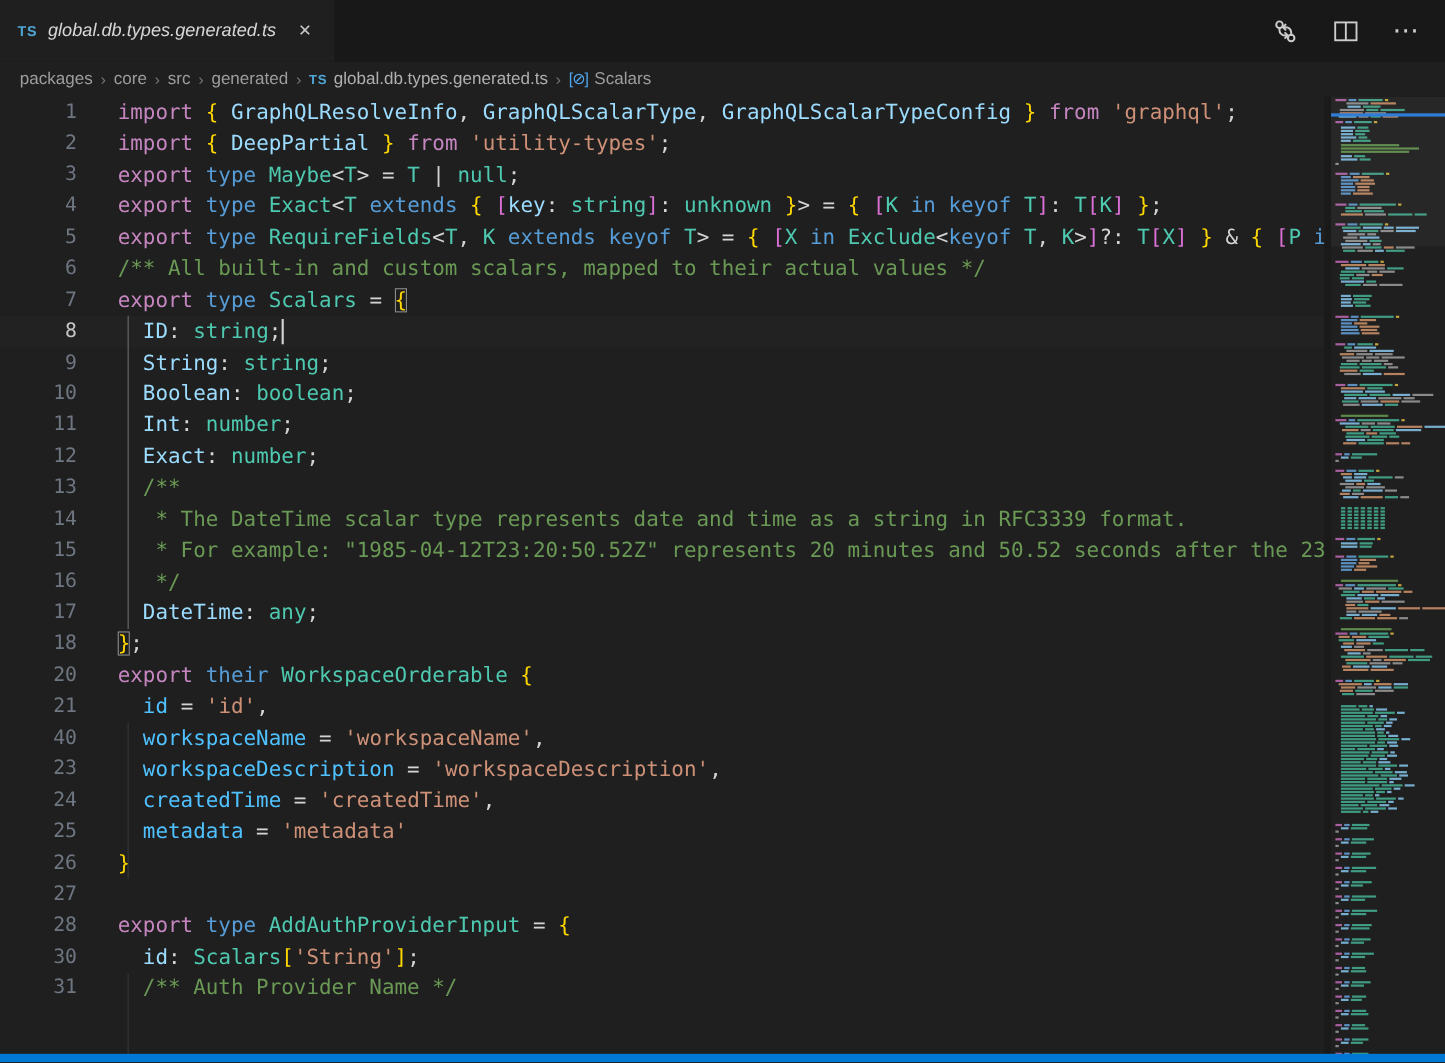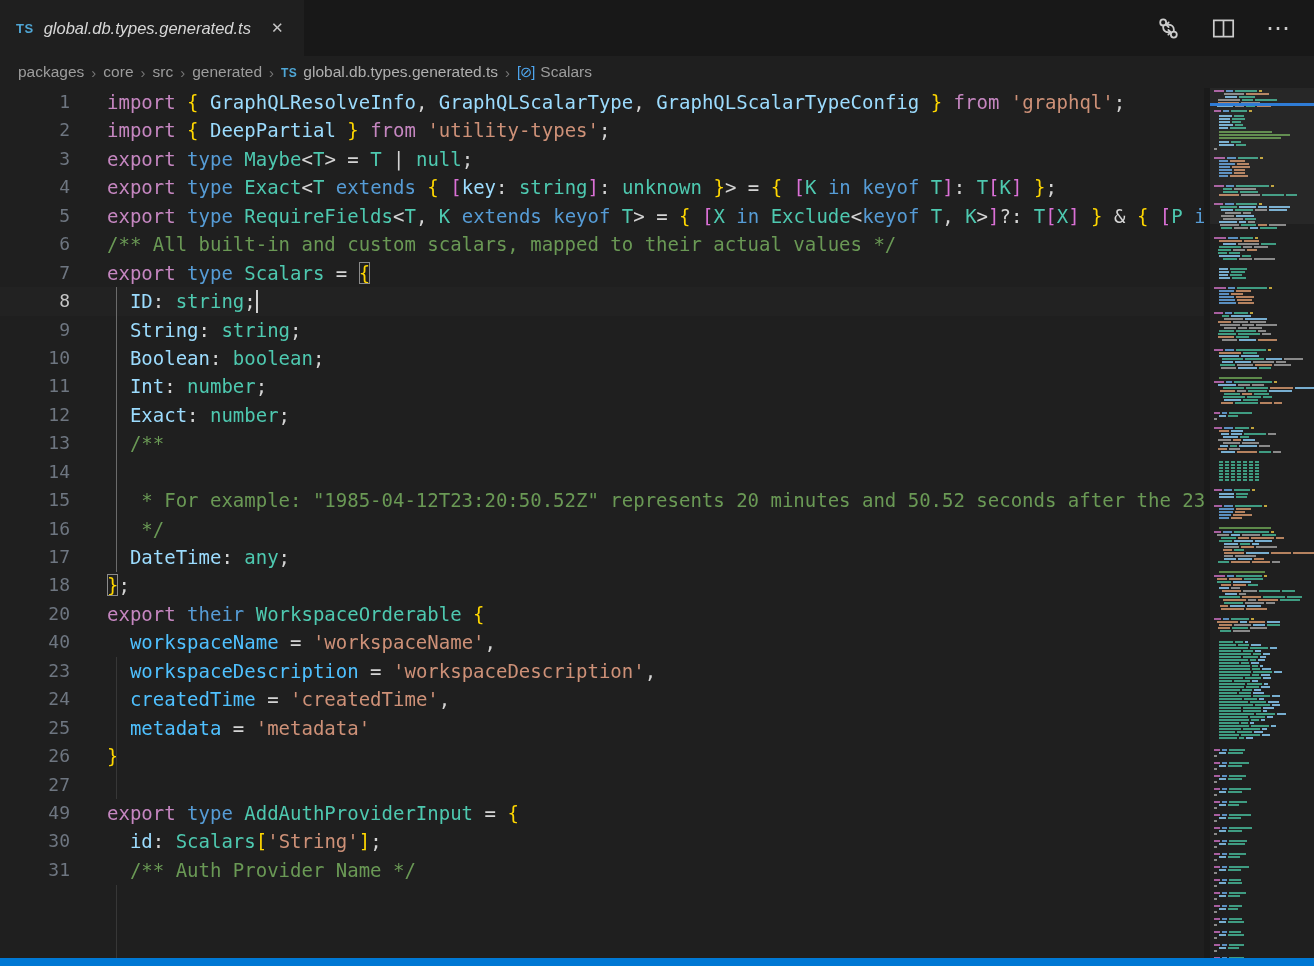--- a/index.html
+++ b/index.html
@@ -105,33 +105,34 @@
         <div class="line"><div class="gutter">4</div><div class="codetext"><span style="color: rgb(197, 134, 192);">export</span><span style="color: rgb(86, 156, 214);"> type</span><span style="color: rgb(78, 201, 176);"> Exact</span><span style="color: rgb(212, 212, 212);">&lt;</span><span style="color: rgb(78, 201, 176);">T</span><span style="color: rgb(86, 156, 214);"> extends </span><span style="color: rgb(255, 215, 0);">{</span><span style="color: rgb(212, 212, 212);"> </span><span style="color: rgb(218, 112, 214);">[</span><span style="color: rgb(156, 220, 254);">key</span><span style="color: rgb(212, 212, 212);">: </span><span style="color: rgb(78, 201, 176);">string</span><span style="color: rgb(218, 112, 214);">]</span><span style="color: rgb(212, 212, 212);">: </span><span style="color: rgb(78, 201, 176);">unknown</span><span style="color: rgb(212, 212, 212);"> </span><span style="color: rgb(255, 215, 0);">}</span><span style="color: rgb(212, 212, 212);">&gt; = </span><span style="color: rgb(255, 215, 0);">{</span><span style="color: rgb(212, 212, 212);"> </span><span style="color: rgb(218, 112, 214);">[</span><span style="color: rgb(78, 201, 176);">K</span><span style="color: rgb(86, 156, 214);"> in keyof</span><span style="color: rgb(78, 201, 176);"> T</span><span style="color: rgb(218, 112, 214);">]</span><span style="color: rgb(212, 212, 212);">: </span><span style="color: rgb(78, 201, 176);">T</span><span style="color: rgb(218, 112, 214);">[</span><span style="color: rgb(78, 201, 176);">K</span><span style="color: rgb(218, 112, 214);">]</span><span style="color: rgb(212, 212, 212);"> </span><span style="color: rgb(255, 215, 0);">}</span><span style="color: rgb(212, 212, 212);">;</span></div></div>
         <div class="line"><div class="gutter">5</div><div class="codetext"><span style="color: rgb(197, 134, 192);">export</span><span style="color: rgb(86, 156, 214);"> type</span><span style="color: rgb(78, 201, 176);"> RequireFields</span><span style="color: rgb(212, 212, 212);">&lt;</span><span style="color: rgb(78, 201, 176);">T</span><span style="color: rgb(212, 212, 212);">, </span><span style="color: rgb(78, 201, 176);">K</span><span style="color: rgb(86, 156, 214);"> extends keyof</span><span style="color: rgb(78, 201, 176);"> T</span><span style="color: rgb(212, 212, 212);">&gt; = </span><span style="color: rgb(255, 215, 0);">{</span><span style="color: rgb(212, 212, 212);"> </span><span style="color: rgb(218, 112, 214);">[</span><span style="color: rgb(78, 201, 176);">X</span><span style="color: rgb(86, 156, 214);"> in</span><span style="color: rgb(78, 201, 176);"> Exclude</span><span style="color: rgb(212, 212, 212);">&lt;</span><span style="color: rgb(86, 156, 214);">keyof</span><span style="color: rgb(78, 201, 176);"> T</span><span style="color: rgb(212, 212, 212);">, </span><span style="color: rgb(78, 201, 176);">K</span><span style="color: rgb(212, 212, 212);">&gt;</span><span style="color: rgb(218, 112, 214);">]</span><span style="color: rgb(212, 212, 212);">?: </span><span style="color: rgb(78, 201, 176);">T</span><span style="color: rgb(218, 112, 214);">[</span><span style="color: rgb(78, 201, 176);">X</span><span style="color: rgb(218, 112, 214);">]</span><span style="color: rgb(212, 212, 212);"> </span><span style="color: rgb(255, 215, 0);">}</span><span style="color: rgb(212, 212, 212);"> &amp; </span><span style="color: rgb(255, 215, 0);">{</span><span style="color: rgb(212, 212, 212);"> </span><span style="color: rgb(218, 112, 214);">[</span><span style="color: rgb(78, 201, 176);">P</span><span style="color: rgb(86, 156, 214);"> in</span></div></div>
         <div class="line"><div class="gutter">6</div><div class="codetext"><span style="color: rgb(106, 153, 85);">/** All built-in and custom scalars, mapped to their actual values */</span></div></div>
         <div class="line"><div class="gutter">7</div><div class="codetext"><span style="color: rgb(197, 134, 192);">export</span><span style="color: rgb(86, 156, 214);"> type</span><span style="color: rgb(78, 201, 176);"> Scalars</span><span style="color: rgb(212, 212, 212);"> = </span><span class="boxed" style="color: rgb(255, 215, 0);">{</span></div></div>
         <div class="line active"><div class="gutter">8</div><div class="codetext"><span style="color: rgb(156, 220, 254);">  ID</span><span style="color: rgb(212, 212, 212);">: </span><span style="color: rgb(78, 201, 176);">string</span><span style="color: rgb(212, 212, 212);">;</span></div></div>
         <div class="line"><div class="gutter">9</div><div class="codetext"><span style="color: rgb(156, 220, 254);">  String</span><span style="color: rgb(212, 212, 212);">: </span><span style="color: rgb(78, 201, 176);">string</span><span style="color: rgb(212, 212, 212);">;</span></div></div>
         <div class="line"><div class="gutter">10</div><div class="codetext"><span style="color: rgb(156, 220, 254);">  Boolean</span><span style="color: rgb(212, 212, 212);">: </span><span style="color: rgb(78, 201, 176);">boolean</span><span style="color: rgb(212, 212, 212);">;</span></div></div>
         <div class="line"><div class="gutter">11</div><div class="codetext"><span style="color: rgb(156, 220, 254);">  Int</span><span style="color: rgb(212, 212, 212);">: </span><span style="color: rgb(78, 201, 176);">number</span><span style="color: rgb(212, 212, 212);">;</span></div></div>
         <div class="line"><div class="gutter">12</div><div class="codetext"><span style="color: rgb(156, 220, 254);">  Exact</span><span style="color: rgb(212, 212, 212);">: </span><span style="color: rgb(78, 201, 176);">number</span><span style="color: rgb(212, 212, 212);">;</span></div></div>
         <div class="line"><div class="gutter">13</div><div class="codetext"><span style="color: rgb(106, 153, 85);">  /**</span></div></div>
-        <div class="line"><div class="gutter">14</div></div>
+        <div class="line"><div class="gutter">14</div><div class="codetext"><span style="color: rgb(106, 153, 85);">   * The DateTime scalar type represents date and time as a string in RFC3339 format.</span></div></div>
         <div class="line"><div class="gutter">15</div><div class="codetext"><span style="color: rgb(106, 153, 85);">   * For example: "1985-04-12T23:20:50.52Z" represents 20 minutes and 50.52 seconds after the 23rd hour of April 12th, 1985 in UTC.</span></div></div>
         <div class="line"><div class="gutter">16</div><div class="codetext"><span style="color: rgb(106, 153, 85);">   */</span></div></div>
         <div class="line"><div class="gutter">17</div><div class="codetext"><span style="color: rgb(156, 220, 254);">  DateTime</span><span style="color: rgb(212, 212, 212);">: </span><span style="color: rgb(78, 201, 176);">any</span><span style="color: rgb(212, 212, 212);">;</span></div></div>
         <div class="line"><div class="gutter">18</div><div class="codetext"><span class="boxed" style="color: rgb(255, 215, 0);">}</span><span style="color: rgb(212, 212, 212);">;</span></div></div>
         <div class="line"><div class="gutter">20</div><div class="codetext"><span style="color: rgb(197, 134, 192);">export</span><span style="color: rgb(86, 156, 214);"> their</span><span style="color: rgb(78, 201, 176);"> WorkspaceOrderable </span><span style="color: rgb(255, 215, 0);">{</span></div></div>
+        <div class="line"><div class="gutter">21</div><div class="codetext"><span style="color: rgb(79, 193, 255);">  id</span><span style="color: rgb(212, 212, 212);"> = </span><span style="color: rgb(206, 145, 120);">'id'</span><span style="color: rgb(212, 212, 212);">,</span></div></div>
         <div class="line"><div class="gutter">40</div><div class="codetext"><span style="color: rgb(79, 193, 255);">  workspaceName</span><span style="color: rgb(212, 212, 212);"> = </span><span style="color: rgb(206, 145, 120);">'workspaceName'</span><span style="color: rgb(212, 212, 212);">,</span></div></div>
         <div class="line"><div class="gutter">23</div><div class="codetext"><span style="color: rgb(79, 193, 255);">  workspaceDescription</span><span style="color: rgb(212, 212, 212);"> = </span><span style="color: rgb(206, 145, 120);">'workspaceDescription'</span><span style="color: rgb(212, 212, 212);">,</span></div></div>
         <div class="line"><div class="gutter">24</div><div class="codetext"><span style="color: rgb(79, 193, 255);">  createdTime</span><span style="color: rgb(212, 212, 212);"> = </span><span style="color: rgb(206, 145, 120);">'createdTime'</span><span style="color: rgb(212, 212, 212);">,</span></div></div>
         <div class="line"><div class="gutter">25</div><div class="codetext"><span style="color: rgb(79, 193, 255);">  metadata</span><span style="color: rgb(212, 212, 212);"> = </span><span style="color: rgb(206, 145, 120);">'metadata'</span></div></div>
         <div class="line"><div class="gutter">26</div><div class="codetext"><span style="color: rgb(255, 215, 0);">}</span></div></div>
         <div class="line"><div class="gutter">27</div><div class="codetext"></div></div>
-        <div class="line"><div class="gutter">49</div><div class="codetext"><span style="color: rgb(197, 134, 192);">export</span><span style="color: rgb(86, 156, 214);"> type</span><span style="color: rgb(78, 201, 176);"> AddAuthProviderInput</span><span style="color: rgb(212, 212, 212);"> = </span><span style="color: rgb(255, 215, 0);">{</span></div></div>
+        <div class="line"><div class="gutter">28</div><div class="codetext"><span style="color: rgb(197, 134, 192);">export</span><span style="color: rgb(86, 156, 214);"> type</span><span style="color: rgb(78, 201, 176);"> AddAuthProviderInput</span><span style="color: rgb(212, 212, 212);"> = </span><span style="color: rgb(255, 215, 0);">{</span></div></div>
         <div class="line"><div class="gutter">30</div><div class="codetext"><span style="color: rgb(156, 220, 254);">  id</span><span style="color: rgb(212, 212, 212);">: </span><span style="color: rgb(78, 201, 176);">Scalars</span><span style="color: rgb(255, 215, 0);">[</span><span style="color: rgb(206, 145, 120);">'String'</span><span style="color: rgb(255, 215, 0);">]</span><span style="color: rgb(212, 212, 212);">;</span></div></div>
         <div class="line"><div class="gutter">31</div><div class="codetext"><span style="color: rgb(106, 153, 85);">  /** Auth Provider Name */</span></div></div>
       </div>
   <div class="guide activeg" style="left: 116px; top: 199.15px; height: 284.5px;"></div>
       <div class="guide" style="left: 116px; top: 569px; height: 142.25px;"></div>
       <div class="guide" style="left: 116px; top: 796.6px; height: 85.35px;"></div>
       <div class="cursor" style="left: 255.72px; top: 202.15px;"></div>
     </div>
 
   <div class="mm-divider"></div>

